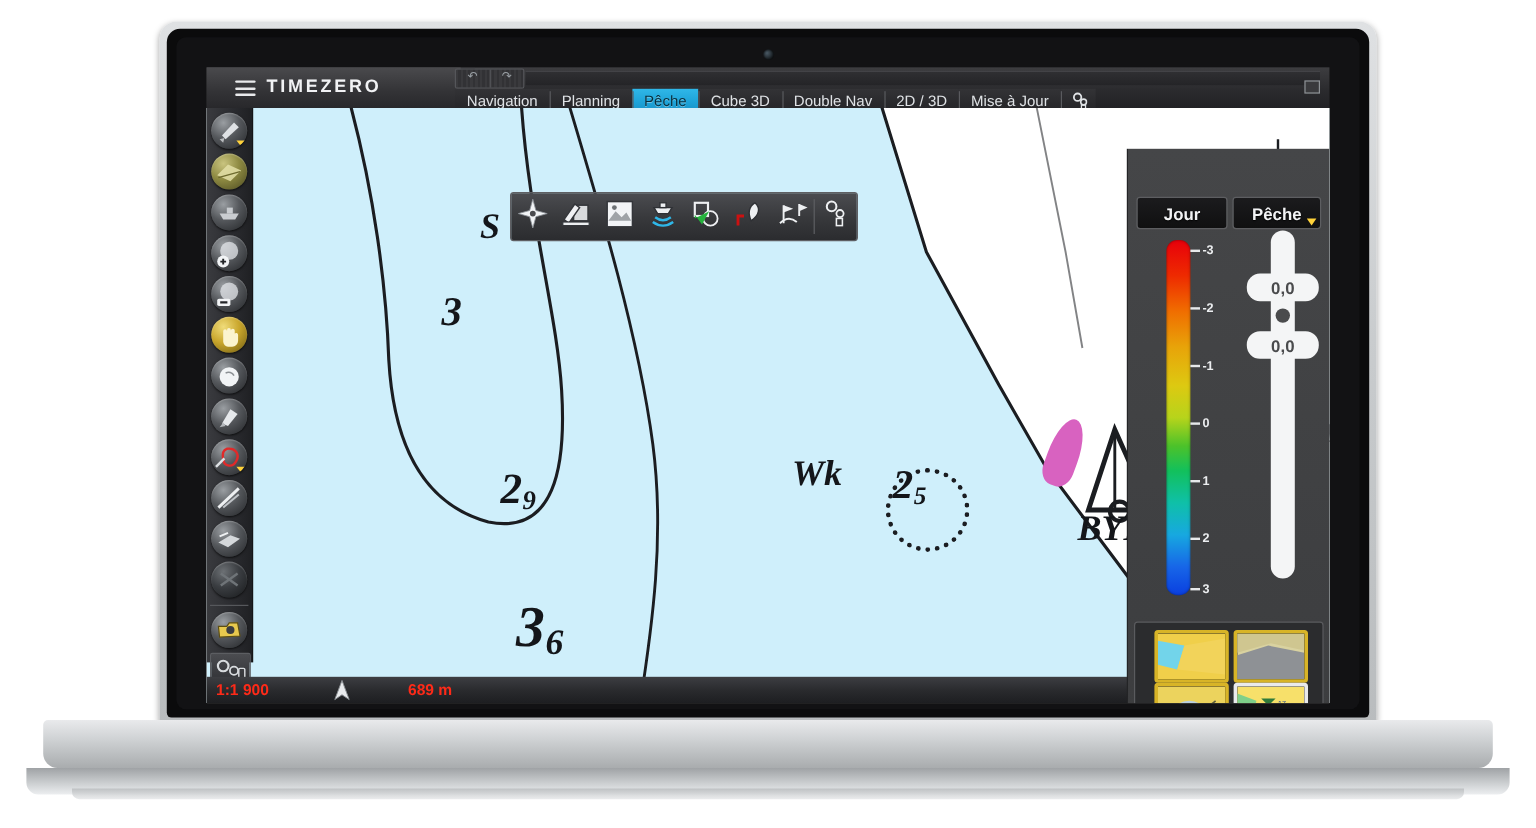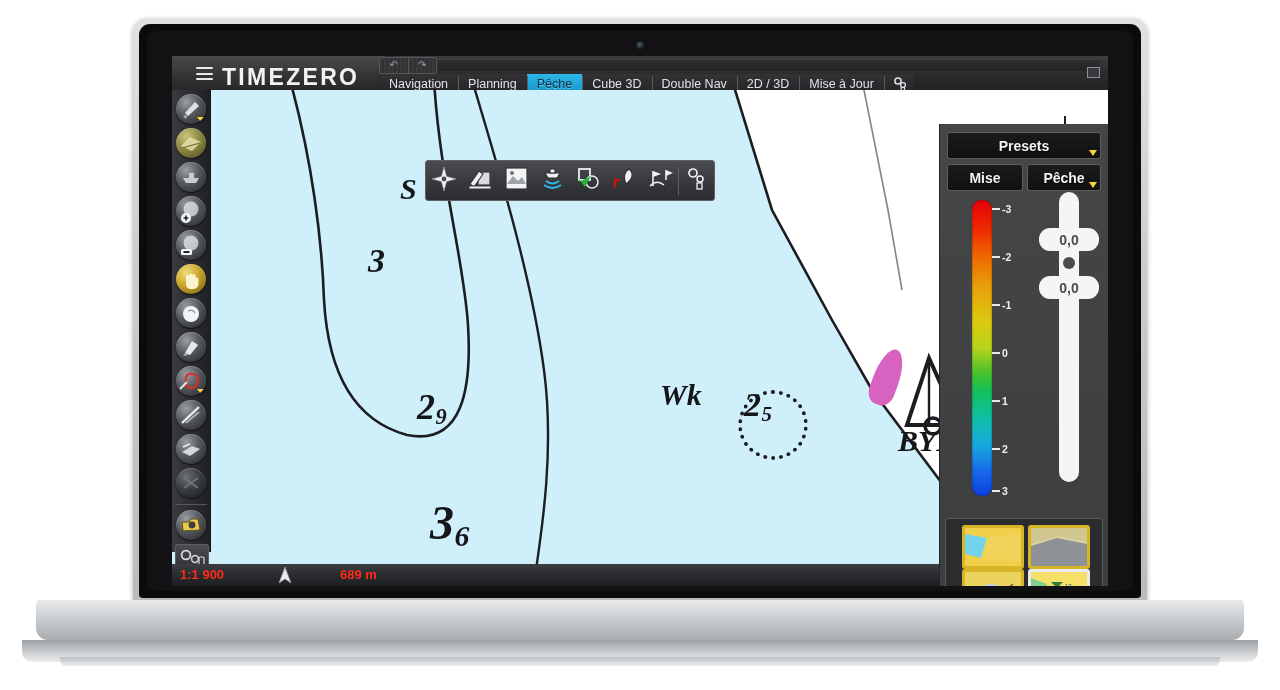--- a/index.html
+++ b/index.html
@@ -31,21 +31,21 @@
 
   
   .app-header{position:absolute;left:0;top:0;width:936px;height:34px;
     background:linear-gradient(180deg,#3d3d40 0%,#2b2b2e 55%,#222225 100%);}
   .hdr-left{position:absolute;left:0;top:0;width:212px;height:34px;
     background:linear-gradient(180deg,#4a4a4d 0%,#333336 60%,#28282b 100%);}
   .hdr-left:after{content:"";position:absolute;right:-12px;top:0;width:0;height:0;
     border-top:34px solid #333336;border-right:12px solid transparent;}
   .burger{position:absolute;left:24px;top:11px;width:17px;height:13px;cursor:pointer;}
   .burger i{display:block;height:2px;background:#e9eaec;margin-bottom:3.5px;border-radius:1px;}
-  .brand{position:absolute;left:50px;top:8px;color:#f1f2f4;font-size:23px;
+  .brand{position:absolute;left:50px;top:8px;color:#f1f2f4;font-size:15px;
     font-weight:bold;letter-spacing:2.3px;text-align:right;}
   .winbtn{position:absolute;right:8px;top:11px;width:11px;height:9px;border:1px solid #8d9195;background:#3a3a3d;}
 
   
   .uredo{position:absolute;left:207px;top:1px;width:56px;height:15px;
     background:repeating-linear-gradient(90deg,#3a3a3d 0 2px,#323235 2px 4px);
     border:1px solid #55565a;border-radius:2px;display:flex;}
   .uredo span{flex:1;color:#9aa0a5;font-size:10px;line-height:13px;text-align:center;}
   .uredo span+span{border-left:1px solid #55565a;}
   .hdr-rail{position:absolute;left:266px;top:3px;width:662px;height:11px;
@@ -405,26 +405,22 @@
         <div class="st-scale">1:1 900</div>
         <div class="st-north">
           <svg width="20" height="19" viewBox="0 0 20 19">
             <path d="M10,1 L16,17 L10,13 L4,17 Z" fill="#e9ebed" stroke="#8b8f93" stroke-width=".8"></path>
           </svg>
         </div>
         <div class="st-dist">689 m</div>
       </div>
 
       <div class="rpanel">
-        <div class="pbtn" id="presets-btn">
-          <span>Presets</span>
-          <span class="caret"></span>
-        </div>
         <div class="pbtn" id="auto-btn">
-          <span>Mise</span>
+          <span>Jour</span>
         </div>
         <div class="pbtn" id="unit-btn">
           <span>Pêche</span>
           <span class="caret"></span>
         </div>
 
         <div class="colorbar"></div>
         <div class="cb-tick" style="top:84px;"></div>
         <div class="cb-lab" style="top:85px;">-3</div>
         <div class="cb-tick" style="top:132px;"></div>

